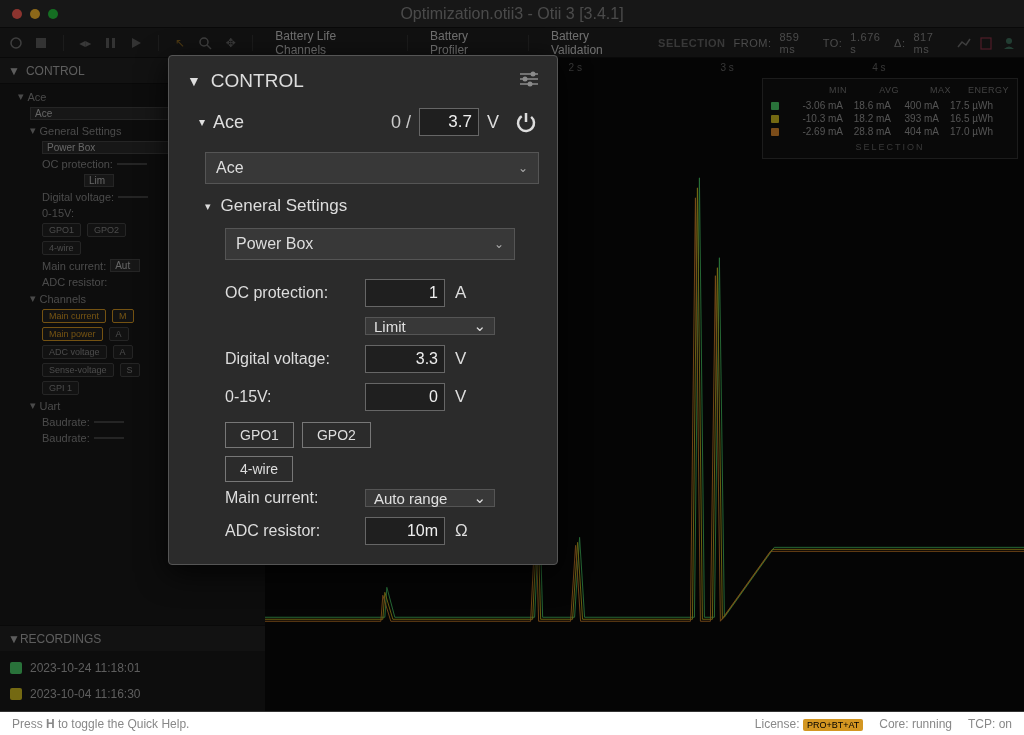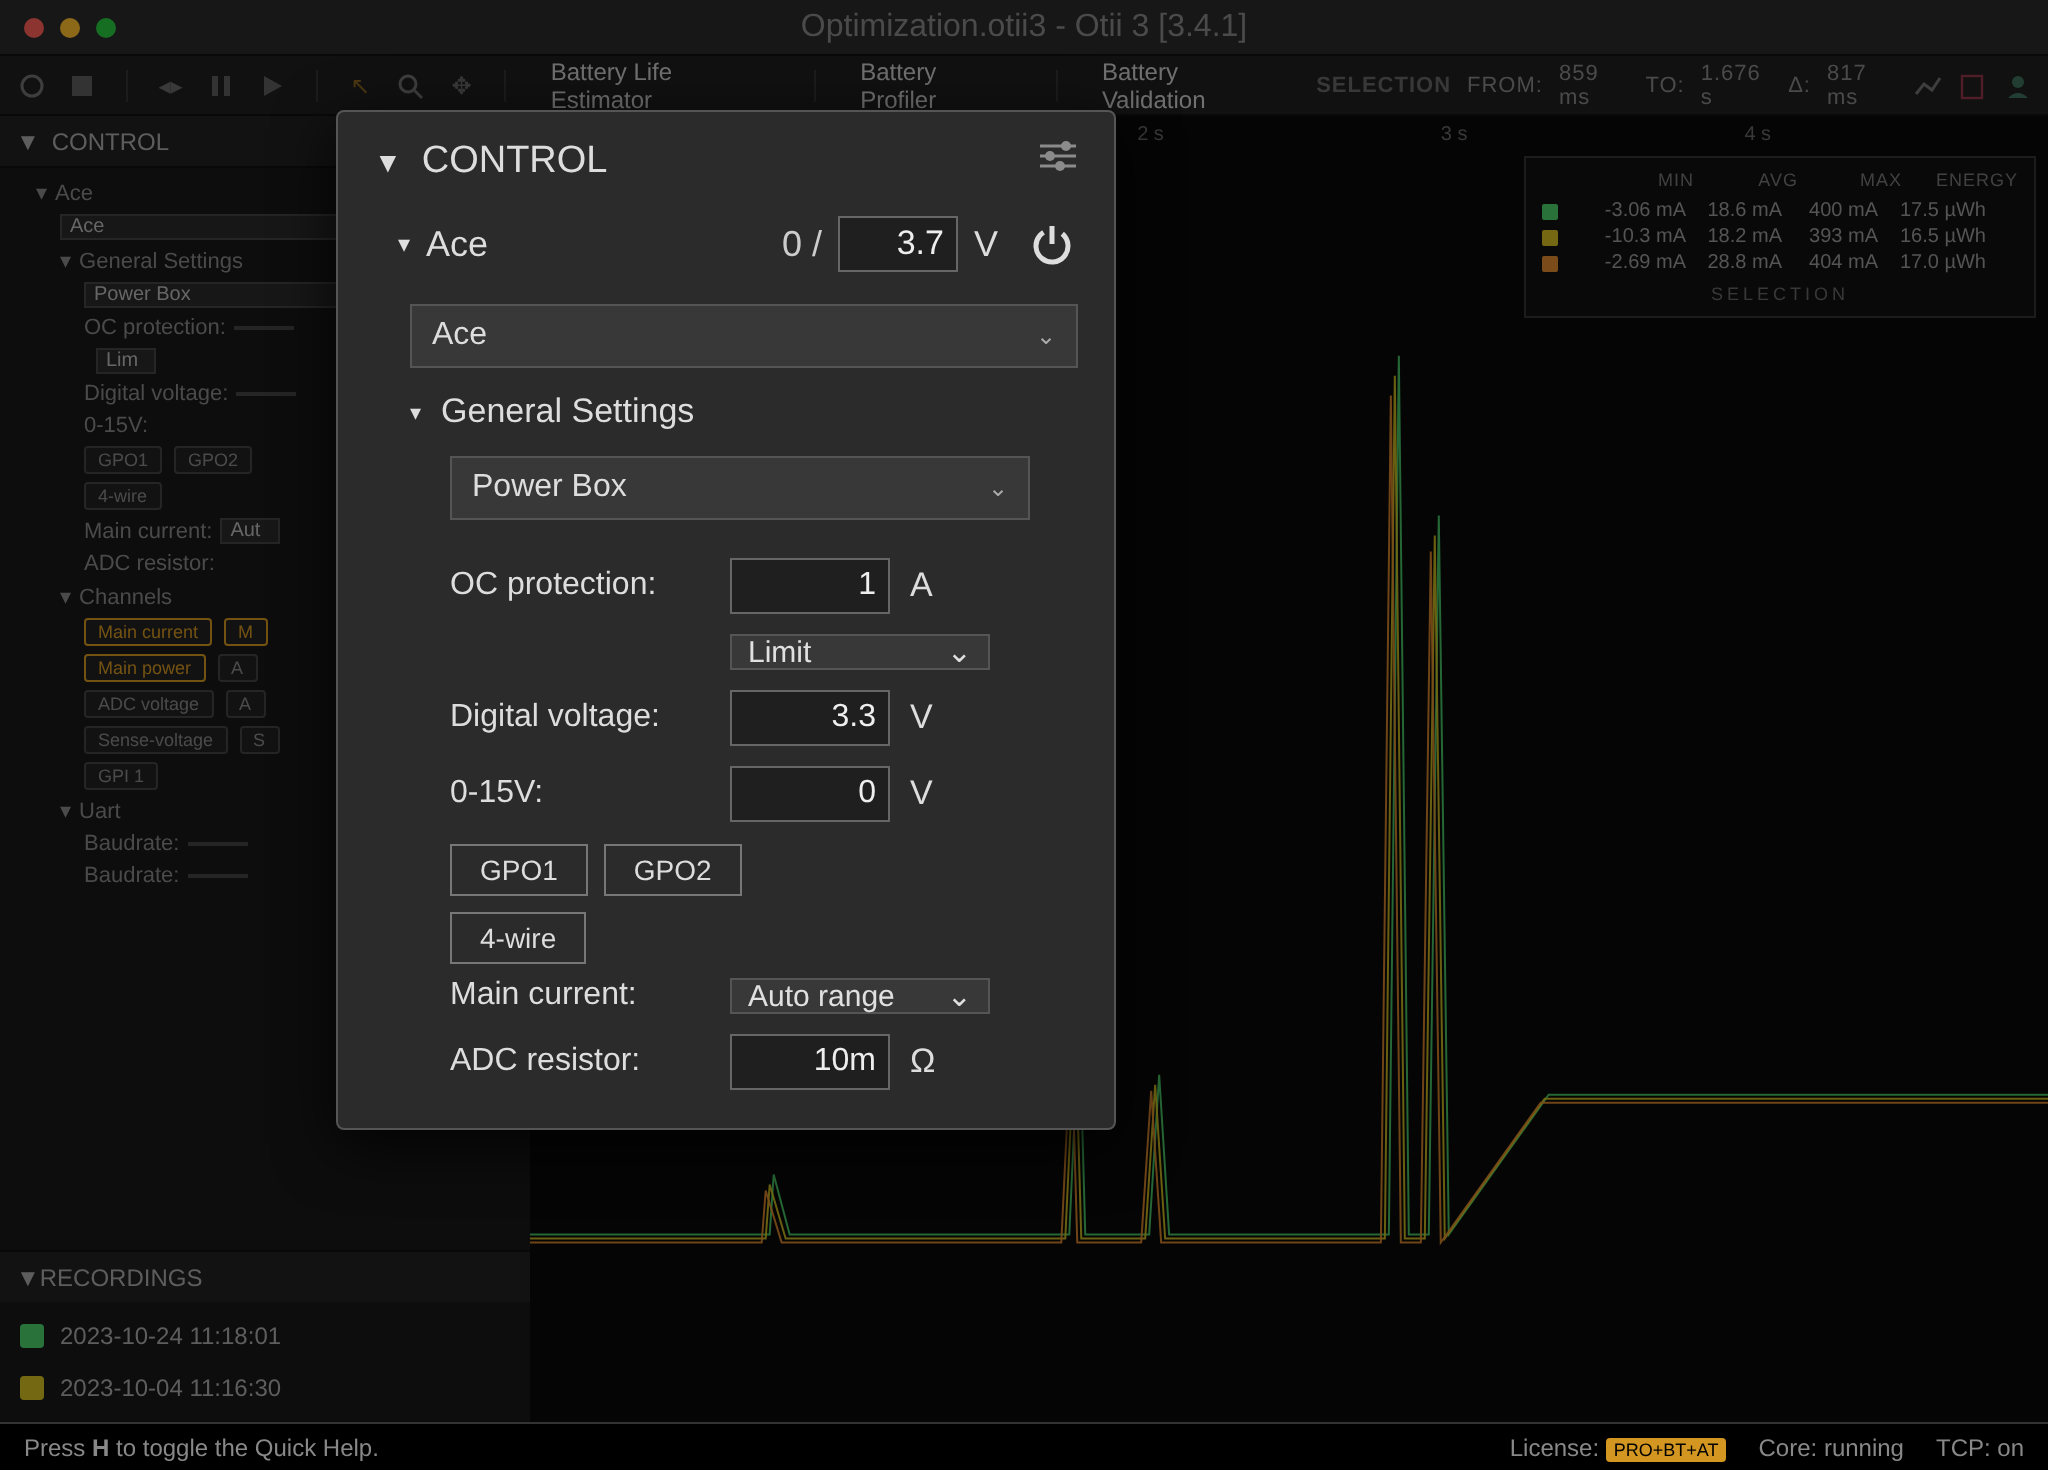--- a/index.html
+++ b/index.html
@@ -55,21 +55,21 @@
   .ov-sub { display: flex; align-items: center; padding: 8px 18px 2px 36px; font-size: 17px; color: #ddd; }
   .ov-arrow-sm { font-size: 11px; margin-right: 10px; }
   .ov-sel2 { width: 290px; margin-left: 56px; }
   .ov-field { display: flex; align-items: center; padding: 5px 18px 5px 56px; gap: 10px; }
   .ov-flabel { font-size: 16px; color: #ddd; flex: 0 0 130px; }
   .ov-finput { width: 80px; height: 28px; background: #1f1f1f; border: 1px solid #666; color: #eee; text-align: right; padding: 0 6px; font-size: 16px; }
   .ov-funit { font-size: 17px; color: #ddd; width: 20px; }
   .ov-smallsel { width: 130px; height: 18px; background: #383838; border: 1px solid #555; display: flex; align-items: center; padding: 0 8px; font-size: 15px; }
   .ov-chips { display: flex; gap: 8px; padding: 6px 18px 2px 56px; flex-wrap: wrap; }
   .ov-chip { border: 1px solid #777; background: transparent; color: #ddd; font-size: 14px; padding: 4px 14px; cursor: pointer; }
-  .statusbar { position: absolute; bottom: 0; left: 0; right: 0; height: 24px; background: #000000; border-top: 1px solid #333; display: flex; align-items: center; padding: 0 12px; color: #888; font-size: 12px; }
+  .statusbar { position: absolute; bottom: 0; left: 0; right: 0; height: 24px; background: #ffffff; border-top: 1px solid #333; display: flex; align-items: center; padding: 0 12px; color: #888; font-size: 12px; }
   .status-right { margin-left: auto; display: flex; gap: 16px; align-items: center; }
   .lic-badge { background: #d39621; color: #000; font-size: 9px; padding: 1px 4px; border-radius: 2px; font-weight: 400; }
   .chart-svg { position: absolute; inset: 0; }
   .dim { position: absolute; inset: 0; background: rgba(0,0,0,.45); pointer-events: none; }
 </style>
 </head>
 <body>
 
 <div class="titlebar">
   <div class="traffic">
@@ -107,21 +107,21 @@
   <span class="tool-sep"></span>
   <span class="tool-ico" style="color:#d39621">↖</span>
   <span class="tool-ico">
       <svg width="14" height="14">
         <circle cx="6" cy="6" r="4" fill="none" stroke="#aaa" stroke-width="1.5"></circle>
         <line x1="9" y1="9" x2="13" y2="13" stroke="#aaa" stroke-width="1.5"></line>
       </svg>
     </span>
   <span class="tool-ico">✥</span>
   <span class="tool-sep"></span>
-  <span class="tool-btn">Battery Life Estimator</span>
+  <span class="tool-btn">Battery Life Channels</span>
   <span class="tool-sep"></span>
   <span class="tool-btn">Battery Profiler</span>
   <span class="tool-sep"></span>
   <span class="tool-btn">Battery Validation</span>
   <div class="sel-info">
     <span class="sel-lbl">SELECTION</span>
     <span>FROM:</span>
     <span>859 ms</span>
     <span>TO:</span>
     <span>1.676 s</span>
@@ -175,21 +175,21 @@
           <span>▾</span>
           <span>General Settings</span>
         </div>
       <div class="node indent3">
           <span class="field-val" style="flex:1">Power Box</span>
         </div>
       <div class="node indent3">
           <span class="field-label">OC protection:</span>
           <span class="field-val" style="width:20px"></span>
         </div>
-      <div class="node" style="padding-left:48px">
+      <div class="node" style="padding-left:84px">
           <span class="field-val">Lim</span>
         </div>
       <div class="node indent3">
           <span class="field-label">Digital voltage:</span>
           <span class="field-val" style="width:20px"></span>
         </div>
       <div class="node indent3">
           <span class="field-label">0-15V:</span>
         </div>
       <div class="node indent3">

